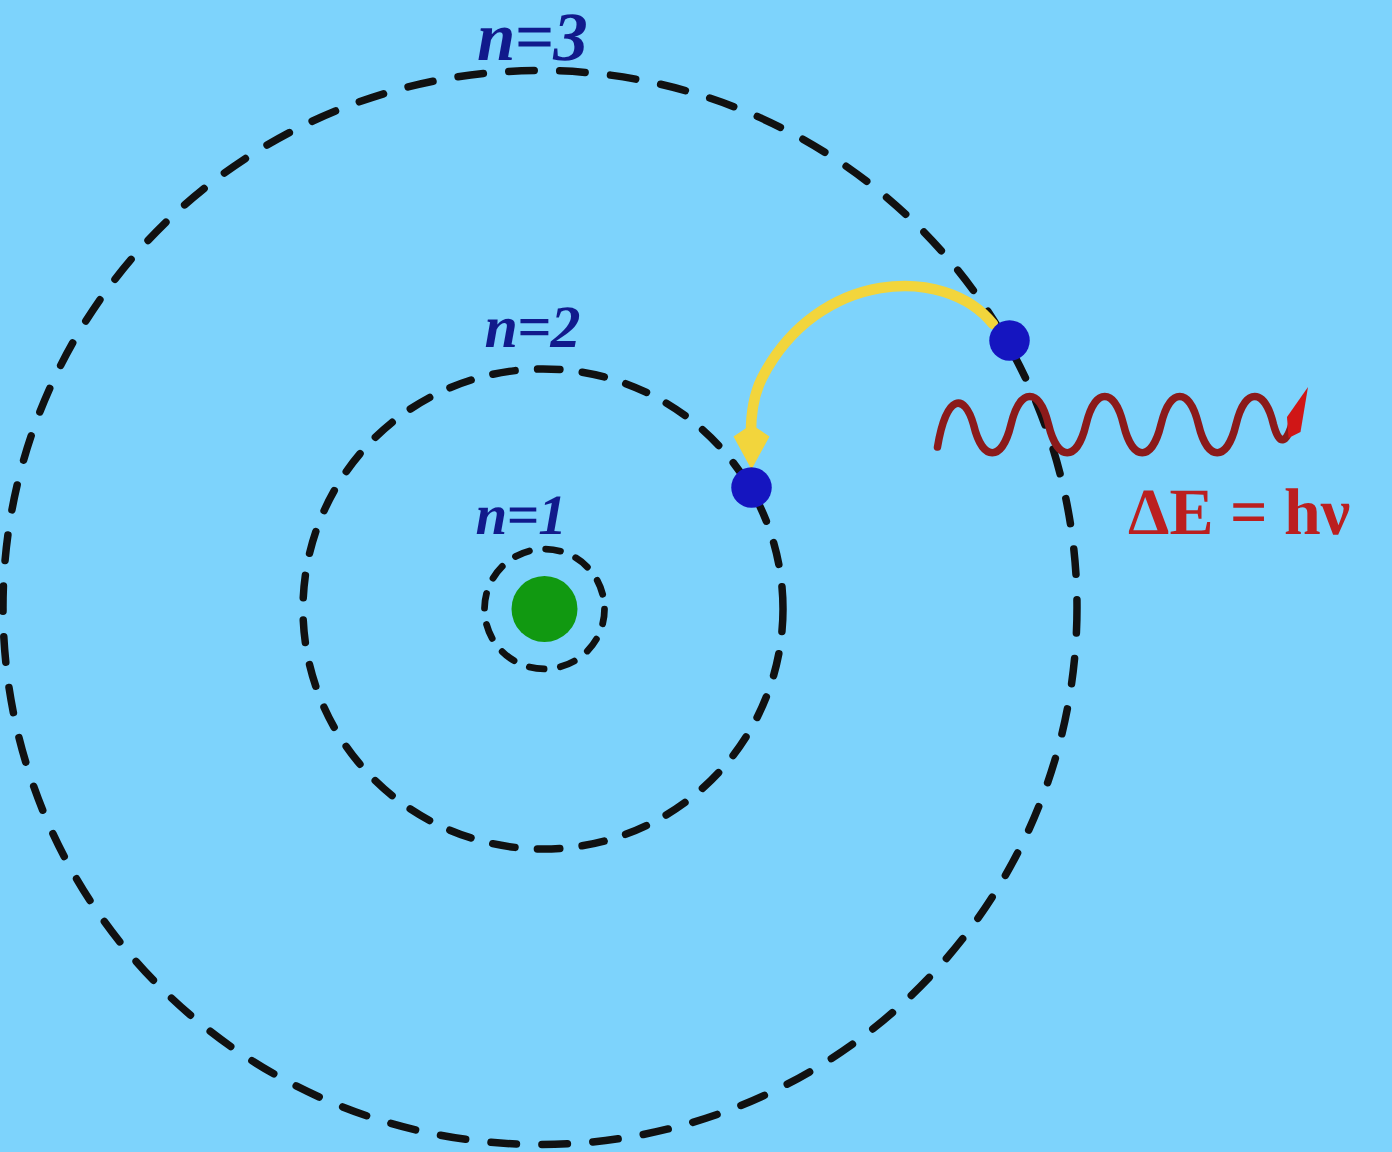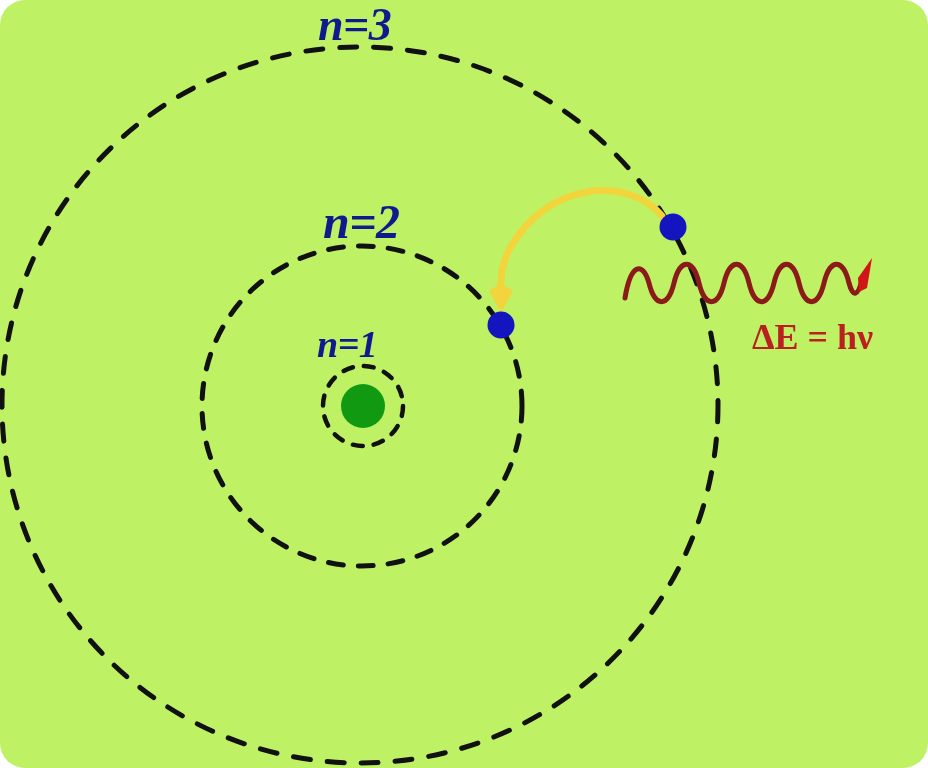--- a/index.html
+++ b/index.html
@@ -8,23 +8,22 @@
     padding: 0;
     background: #ffffff;
   }
   body {
     font-family: "Liberation Sans", sans-serif;
   }
   #stage {
     position: relative;
     width: 928px;
     height: 768px;
-    background: #bef264;
+    background: #7dd3fc;
     overflow: hidden;
-    border-radius: 25px;
   }
   #diagram-svg {
     position: absolute;
     left: 0;
     top: 0;
     width: 928px;
     height: 768px;
     display: block;
   }
   .shell-label {
@@ -39,34 +38,34 @@
     user-select: none;
   }
   #label-n3 {
     left: 318px;
     top: 2px;
     font-size: 46px;
   }
   #label-n2 {
     left: 323px;
     top: 198px;
-    font-size: 48px;
+    font-size: 40px;
   }
   #label-n1 {
     left: 317px;
     top: 325px;
     font-size: 38px;
   }
   #energy-formula {
     position: absolute;
     left: 752px;
     top: 318px;
     font-family: "Liberation Serif", "DejaVu Serif", serif;
     font-weight: bold;
-    font-size: 36px;
+    font-size: 44px;
     color: #bb1f1f;
     white-space: nowrap;
     line-height: 1.1;
     user-select: none;
   }
   #watermark {
     position: absolute;
     left: 583px;
     top: 714px;
     font-family: "DejaVu Sans", "Liberation Sans", sans-serif;

